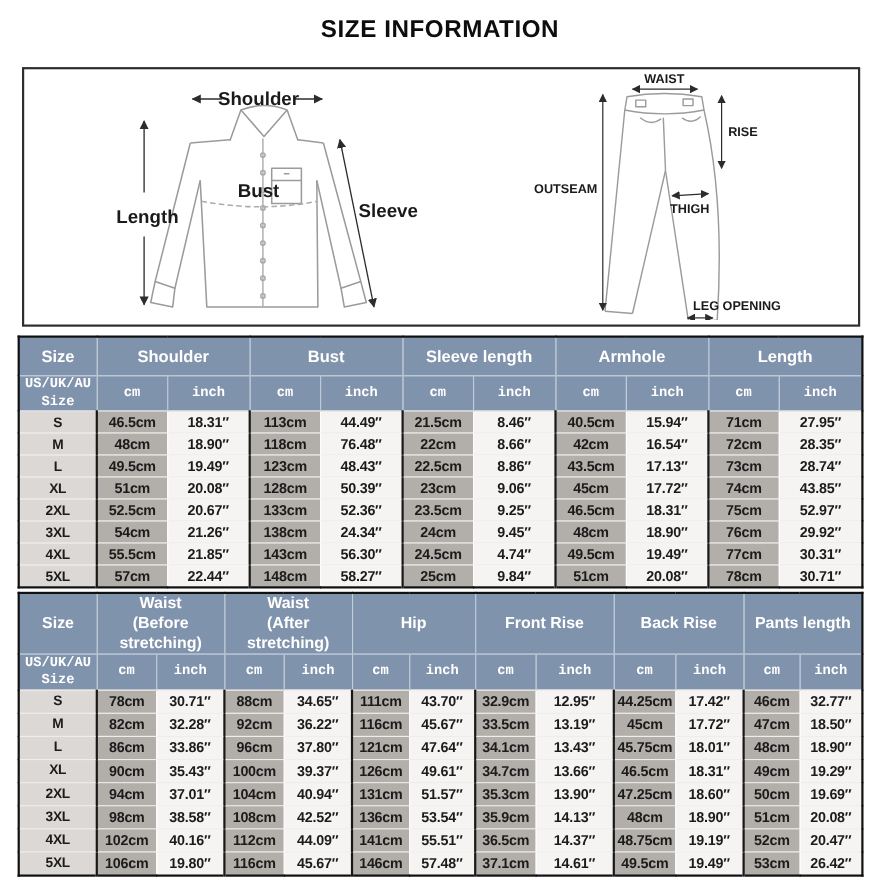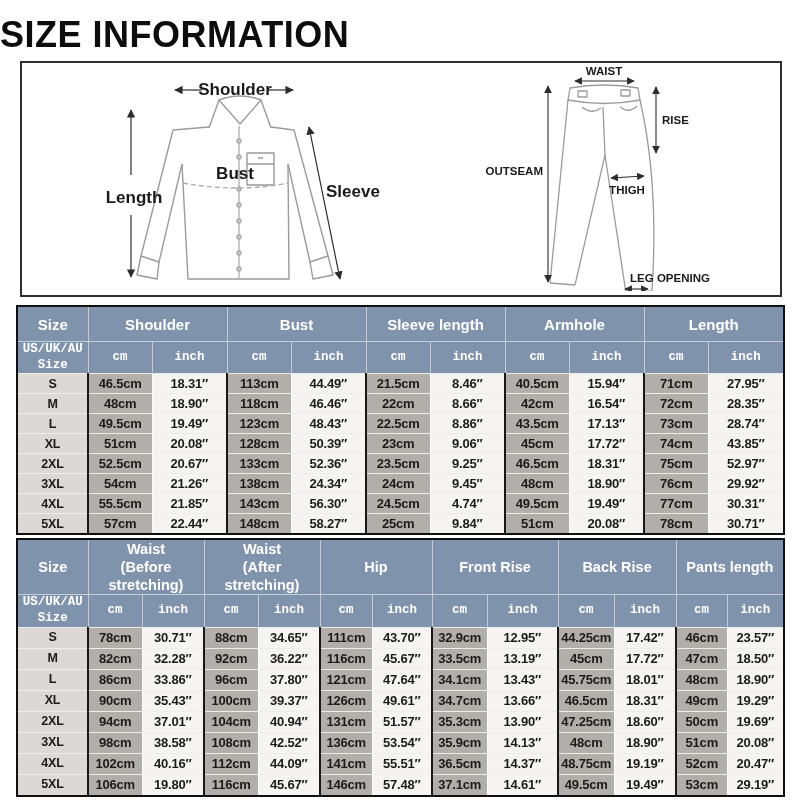--- a/index.html
+++ b/index.html
@@ -1,20 +1,20 @@
 <!DOCTYPE html>
 <html><head>
 <meta charset="utf-8">
 <style>
   html,body{margin:0;padding:0;}
   body{width:800px;height:800px;position:relative;background:#fff;
        font-family:"Liberation Sans","DejaVu Sans",sans-serif;overflow:hidden;}
 
-  .title{position:absolute;top:14px;left:0;width:100%;
-         font-size:36px;font-weight:bold;letter-spacing:.5px;color:#0d0d0d;margin:0;}
+  .title{position:absolute;top:14px;left:0;width:100%;text-align:center;
+         font-size:22px;font-weight:bold;letter-spacing:.5px;color:#0d0d0d;margin:0;}
 
   .diagram-box{position:absolute;left:20px;top:61px;width:758px;height:232px;
                border:2px solid #2e2e2e;background:#fff;}
 
   table{position:absolute;left:16px;width:767px;border-collapse:collapse;
         table-layout:fixed;border:2px solid #101010;}
   #t1{top:305px;}
   #t2{top:538px;}
 
   th{background:#8093ac;color:#fff;font-weight:bold;padding:0;text-align:center;}
@@ -166,21 +166,21 @@
         <td>40.5cm</td>
         <td>15.94″</td>
         <td>71cm</td>
         <td>27.95″</td>
       </tr>
     <tr>
         <td class="size">M</td>
         <td>48cm</td>
         <td>18.90″</td>
         <td>118cm</td>
-        <td>46.46″</td>
+        <td>76.48″</td>
         <td>22cm</td>
         <td>8.66″</td>
         <td>42cm</td>
         <td>16.54″</td>
         <td>72cm</td>
         <td>28.35″</td>
       </tr>
     <tr>
         <td class="size">L</td>
         <td>49.5cm</td>
@@ -314,21 +314,21 @@
         <td>30.71″</td>
         <td>88cm</td>
         <td>34.65″</td>
         <td>111cm</td>
         <td>43.70″</td>
         <td>32.9cm</td>
         <td>12.95″</td>
         <td>44.25cm</td>
         <td>17.42″</td>
         <td>46cm</td>
-        <td>23.57″</td>
+        <td>32.77″</td>
       </tr>
     <tr>
         <td class="size">M</td>
         <td>82cm</td>
         <td>32.28″</td>
         <td>92cm</td>
         <td>36.22″</td>
         <td>116cm</td>
         <td>45.67″</td>
         <td>33.5cm</td>
@@ -419,16 +419,16 @@
         <td>19.80″</td>
         <td>116cm</td>
         <td>45.67″</td>
         <td>146cm</td>
         <td>57.48″</td>
         <td>37.1cm</td>
         <td>14.61″</td>
         <td>49.5cm</td>
         <td>19.49″</td>
         <td>53cm</td>
-        <td>29.19″</td>
+        <td>26.42″</td>
       </tr>
   </tbody>
 </table>
 
 </body></html>

